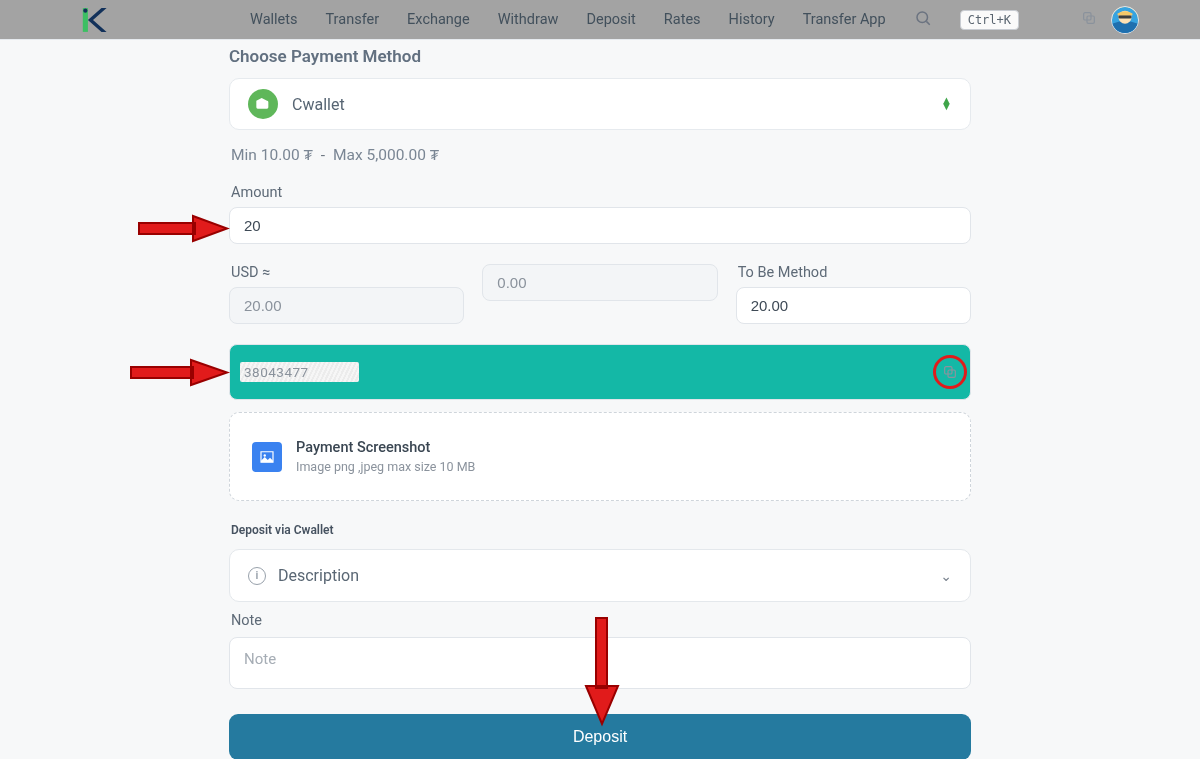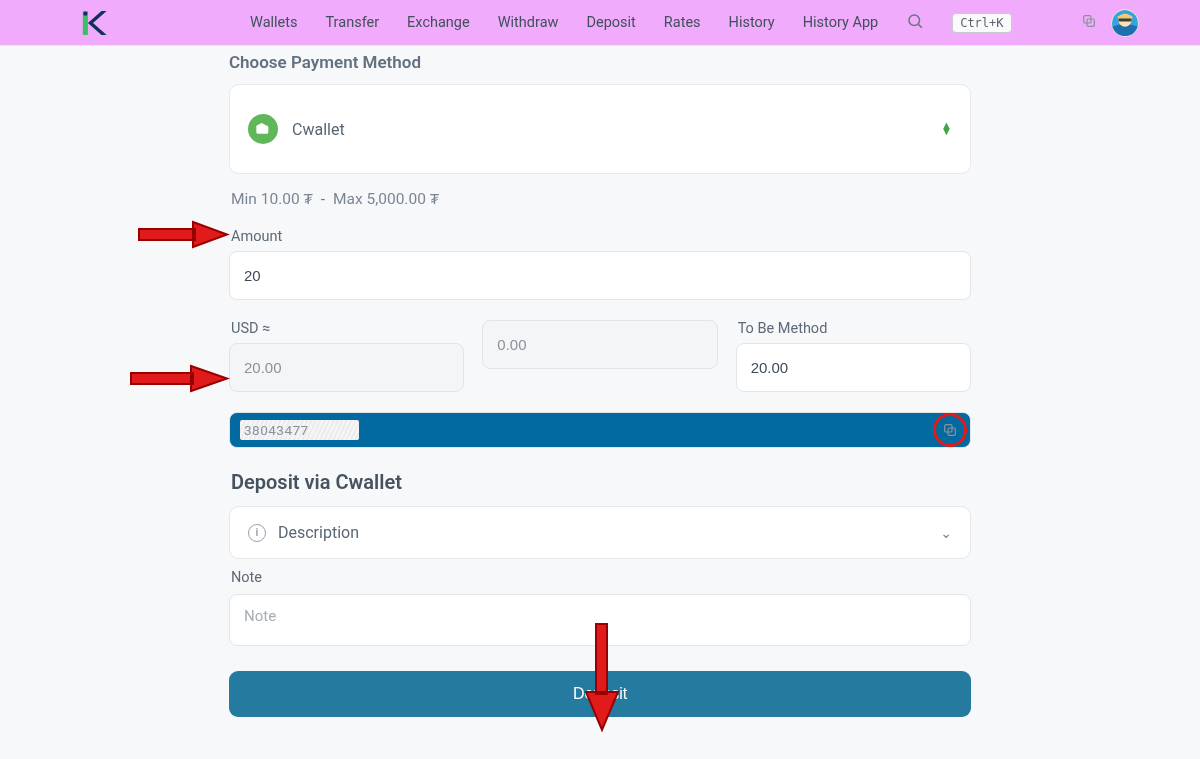--- a/index.html
+++ b/index.html
@@ -4,23 +4,23 @@
 <style>
   * { box-sizing: border-box; margin: 0; padding: 0; }
   body {
     font-family: -apple-system, BlinkMacSystemFont, "Segoe UI", Roboto, sans-serif;
     background: #f7f8f9;
     color: #46525e;
     font-size: 14px;
   }
   
   .navbar {
-    background: #f0abfc;
+    background: #a3a3a3;
     border-bottom: 1px solid #e6eaee;
-    height: 46px;
+    height: 40px;
     display: flex;
     align-items: center;
     padding: 0 16px;
   }
   .navbar-left {
     display: flex;
     align-items: center;
     gap: 0;
     flex: 0 0 auto;
     width: 234px;
@@ -86,21 +86,21 @@
     font-weight: 600;
     color: #627080;
     margin: 0 0 12px 0;
   }
 
   
   .select-card {
     background: #fff;
     border: 1px solid #e6eaee;
     border-radius: 10px;
-    padding: 29px 18px;
+    padding: 10px 18px;
     display: flex;
     align-items: center;
     gap: 14px;
     cursor: pointer;
   }
   .wallet-badge {
     width: 30px; height: 30px; border-radius: 50%;
     background: #5fb75a;
     display:flex;align-items:center;justify-content:center;
   }
@@ -118,21 +118,21 @@
   .field-label {
     color: #5e6a77;
     font-size: 14.5px;
     margin: 0 0 6px 2px;
   }
   .input {
     width: 100%;
     background: #fff;
     border: 1px solid #e1e5ea;
     border-radius: 8px;
-    padding: 15px 14px;
+    padding: 9px 14px;
     font-size: 15px;
     color: #3e4a56;
     outline: none;
   }
   .input.readonly {
     background: #f3f5f7;
     color: #8a929c;
   }
   .row3 {
     display: flex;
@@ -140,26 +140,26 @@
     margin-top: 20px;
   }
   .row3 > div { flex:1; }
 
   .deposit-addr-wrap {
     position: relative;
     margin-top: 8px;
   }
   .deposit-addr {
     width:100%;
-    background:#0369a1;
+    background:#14b8a6;
     border:1px solid #e1e5ea;
     border-radius:8px;
     padding:6px 48px 6px 10px;
     display:flex;align-items:center;
-    height:36px;
+    height:56px;
   }
   .addr-blur {
     display:inline-block;
     color:#8a929c;
     font-size:13.5px;
     background: repeating-linear-gradient(115deg,#ececec 0 2px,#f6f6f6 2px 4px);
     padding:2px 50px 2px 4px;
     border-radius:2px;
     filter: blur(0.3px);
     letter-spacing:0.5px;
@@ -187,21 +187,21 @@
   }
   .img-icon {
     width:30px;height:30px;background:#3a82f0;border-radius:4px;
     display:flex;align-items:center;justify-content:center;
   }
   .img-icon svg{width:18px;height:18px;fill:#fff;}
   .upload-title { font-size:14.5px;color:#3a4652;font-weight:500;}
   .upload-sub { font-size:12.5px;color:#8b939d;margin-top:3px;}
 
   .subheading {
-    font-size:20px;font-weight:600;color:#465260;margin:22px 0 12px 2px;
+    font-size:12px;font-weight:600;color:#465260;margin:22px 0 12px 2px;
   }
 
   .accordion {
     background:#fff;border:1px solid #e4e8ec;border-radius:10px;
     padding:16px 18px;display:flex;align-items:center;gap:12px;
     cursor:pointer;
   }
   .info-ico{width:18px;height:18px;border:1.6px solid #98a1ab;border-radius:50%;display:flex;align-items:center;justify-content:center;color:#98a1ab;font-size:11px;font-weight:600;}
   .accordion .acc-label{font-size:16px;color:#5a6774;}
   .chev-down{margin-left:auto;color:#7c8590;}
@@ -244,21 +244,21 @@
     </div>
   </div>
   <div class="nav-links">
     <a class="nav-link">Wallets</a>
     <a class="nav-link">Transfer</a>
     <a class="nav-link">Exchange</a>
     <a class="nav-link">Withdraw</a>
     <a class="nav-link">Deposit</a>
     <a class="nav-link">Rates</a>
     <a class="nav-link">History</a>
-    <a class="nav-link">History App</a>
+    <a class="nav-link">Transfer App</a>
     <span class="search-icon">
       <svg viewBox="0 0 24 24" fill="none" stroke-width="2">
           <circle cx="11" cy="11" r="7"></circle>
           <line x1="21" y1="21" x2="16.5" y2="16.5"></line>
         </svg>
     </span>
     <span class="kbd">Ctrl+K</span>
   </div>
   <div class="nav-right">
     <span class="copy-small">
@@ -361,20 +361,33 @@
           <polygon points="62,4 98,16.5 62,29"></polygon>
         </g>
         <g fill="none" stroke="#900" stroke-width="2">
           <rect x="2" y="11" width="62" height="11"></rect>
           <polygon points="62,4 98,16.5 62,29"></polygon>
         </g>
       </svg>
   </div>
 
   
+  <div class="upload-box">
+    <div class="img-icon">
+      <svg viewBox="0 0 24 24">
+          <path d="M4 5h16v14H4z" fill="none" stroke="#fff" stroke-width="1.6"></path>
+          <circle cx="9" cy="10" r="1.6"></circle>
+          <path d="M4 17l5-5 4 4 3-3 4 4v2H4z"></path>
+        </svg>
+    </div>
+    <div>
+      <div class="upload-title">Payment Screenshot</div>
+      <div class="upload-sub">Image png ,jpeg max size 10 MB</div>
+    </div>
+  </div>
 
   
   <div class="subheading">Deposit via Cwallet</div>
 
   
   <div class="accordion">
     <span class="info-ico">i</span>
     <span class="acc-label">Description</span>
     <span class="chev-down">⌄</span>
   </div>

